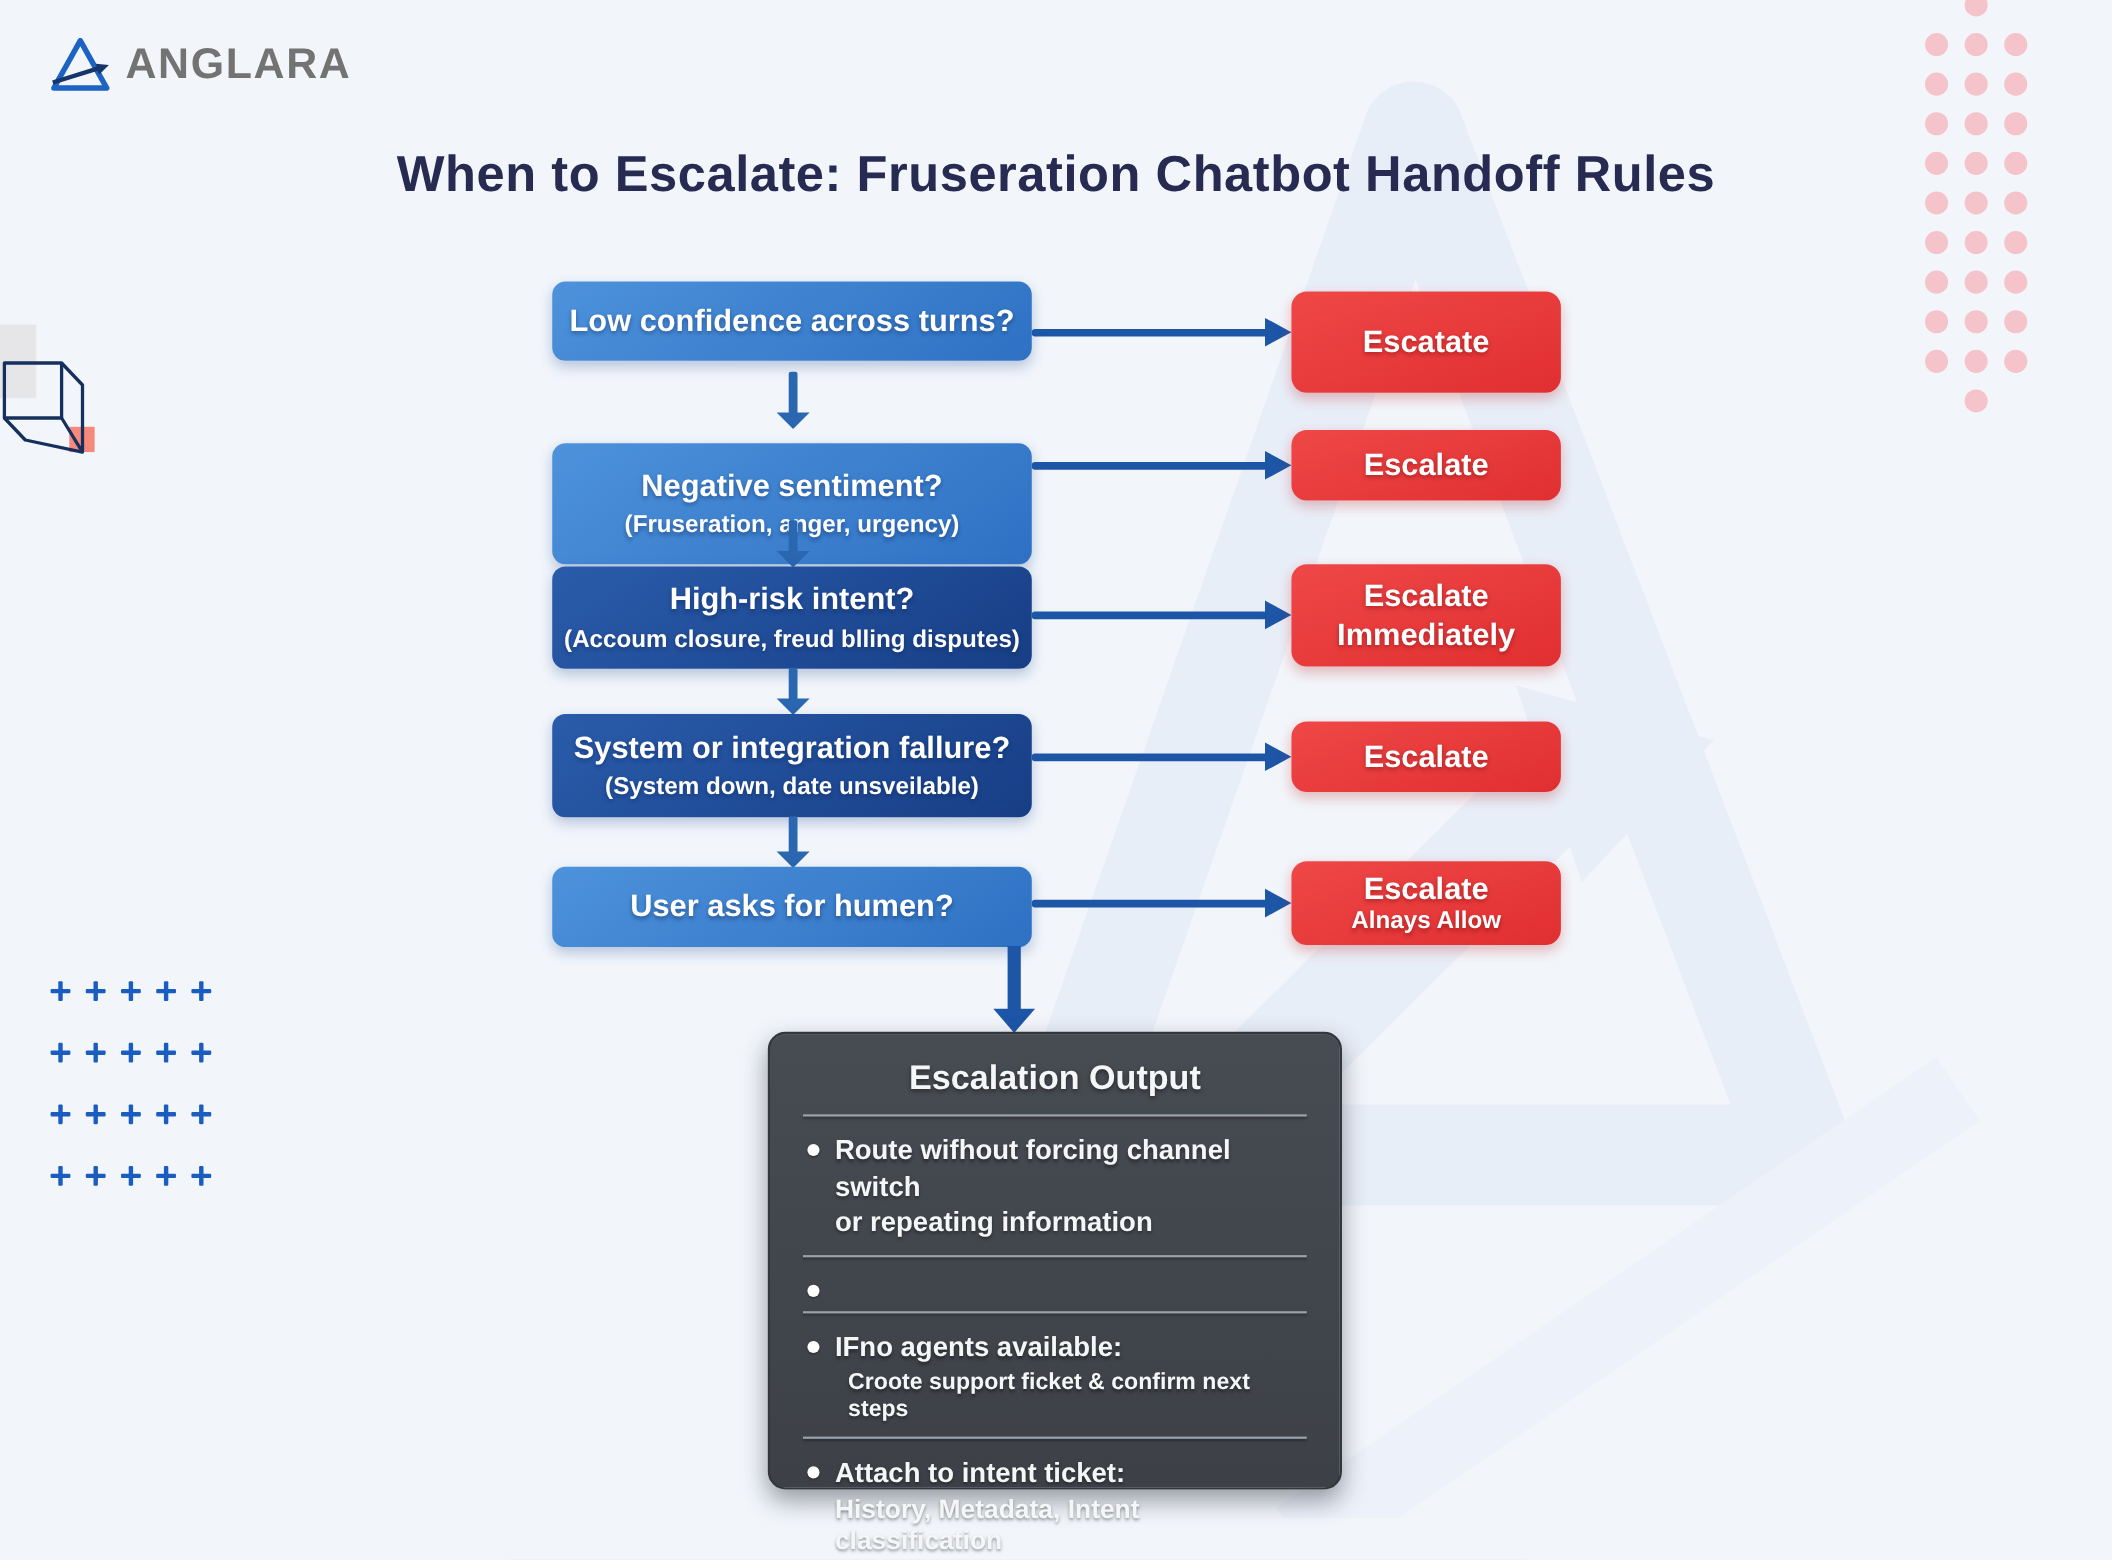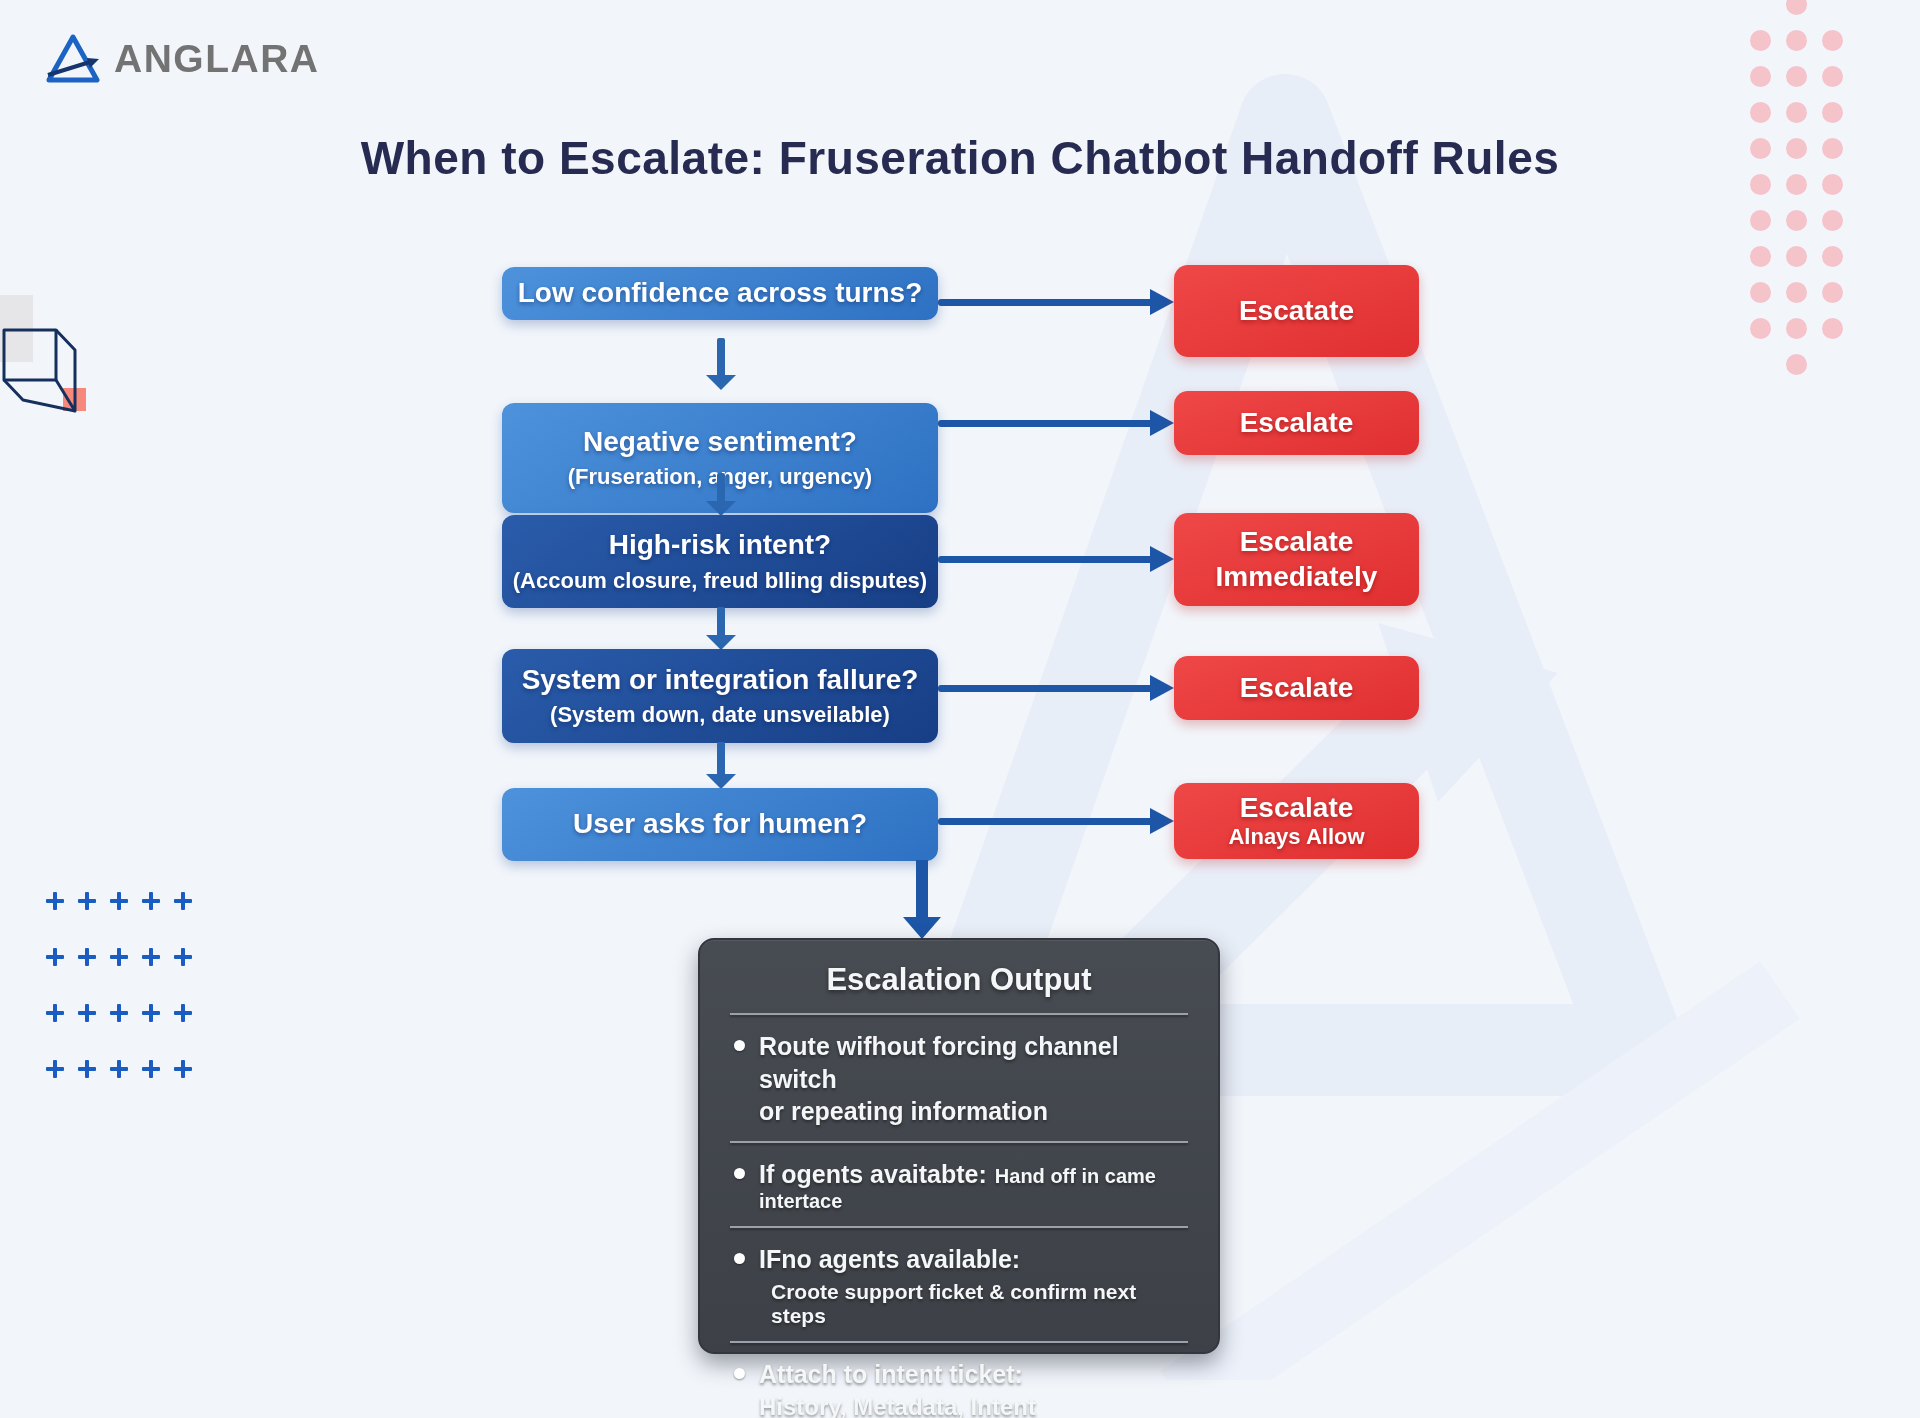--- a/index.html
+++ b/index.html
@@ -25,21 +25,21 @@
   .q-box{
     position:absolute;left:502px;width:436px;border-radius:12px;
     display:flex;flex-direction:column;align-items:center;justify-content:center;
     color:#fff;text-shadow:0 2px 4px rgba(10,30,80,.45);
     box-shadow:0 5px 12px rgba(30,70,140,.28);
   }
   .q-box.medium{background:linear-gradient(145deg,#4d92db 0%,#2e71c3 100%);}
   .q-box.dark{background:linear-gradient(145deg,#2a5cab 0%,#173e85 100%);}
   .q-title{font-size:28px;font-weight:bold;line-height:1.15;}
   .q-sub{font-size:22px;font-weight:bold;margin-top:6px;}
-  .r1q{top:267px;height:53px}
+  .r1q{top:256px;height:72px}
   .r2q{top:403px;height:110px}
   .r3q{top:515px;height:93px}
   .r4q{top:649px;height:94px}
   .r5q{top:788px;height:73px}
 
   
   .a-box{
     position:absolute;left:1174px;width:245px;border-radius:14px;
     background:linear-gradient(160deg,#ef4747 0%,#e02f31 100%);
     display:flex;flex-direction:column;align-items:center;justify-content:center;
@@ -231,23 +231,20 @@
       <div class="marker"></div>
       <div>
         <div class="op-line">Route wifhout forcing channel switch</div>
         <div class="op-line">or repeating information</div>
       </div>
     </div>
     <div class="op-sep"></div>
 
     <div class="op-item">
       <div class="marker"></div>
-      <div>
-        <span class="op-lead">If ogents avaitabte:</span><span class="op-rest">Hand off in came intertace</span>
-      </div>
     </div>
     <div class="op-sep"></div>
 
     <div class="op-item">
       <div class="marker"></div>
       <div>
         <div class="op-lead">IFno agents available:</div>
         <div class="op-sub-indent">Croote support ficket &amp; confirm next steps</div>
       </div>
     </div>

